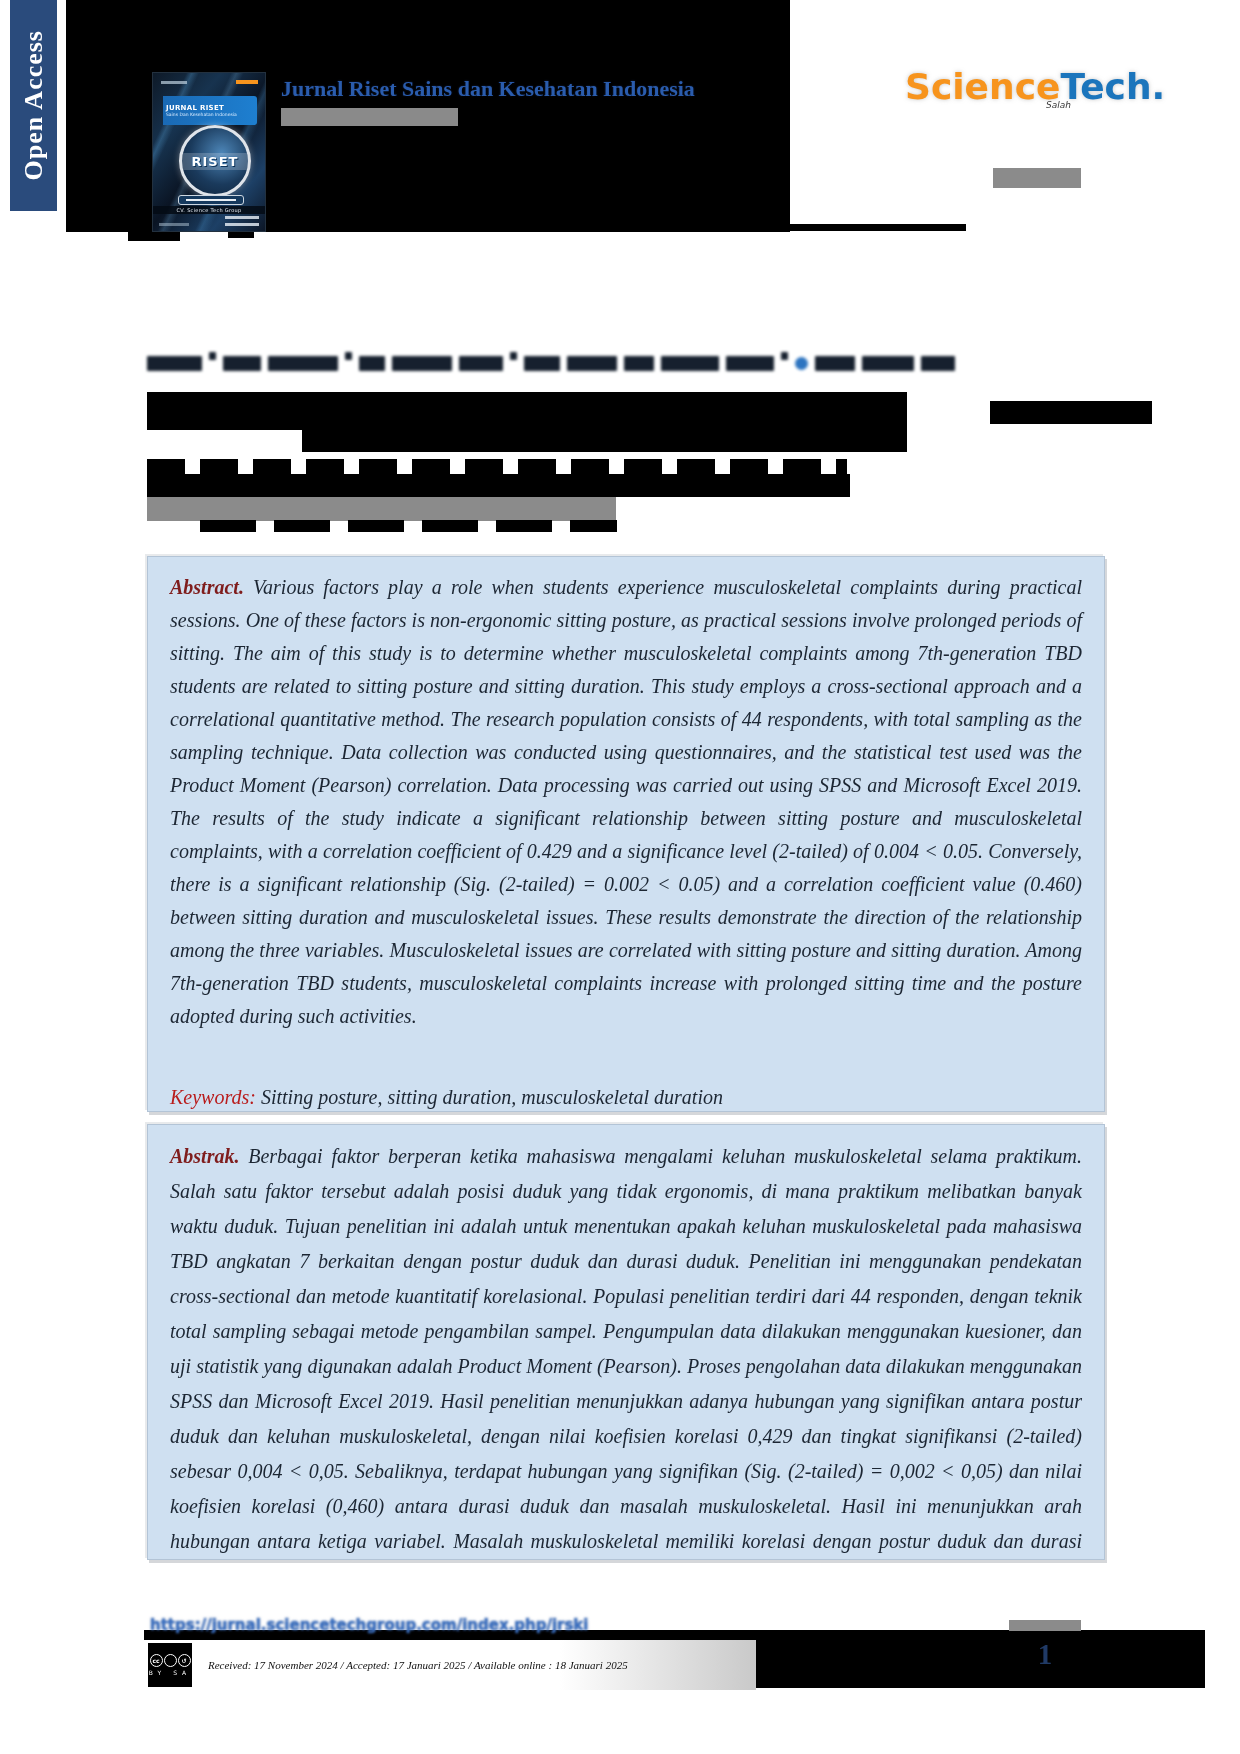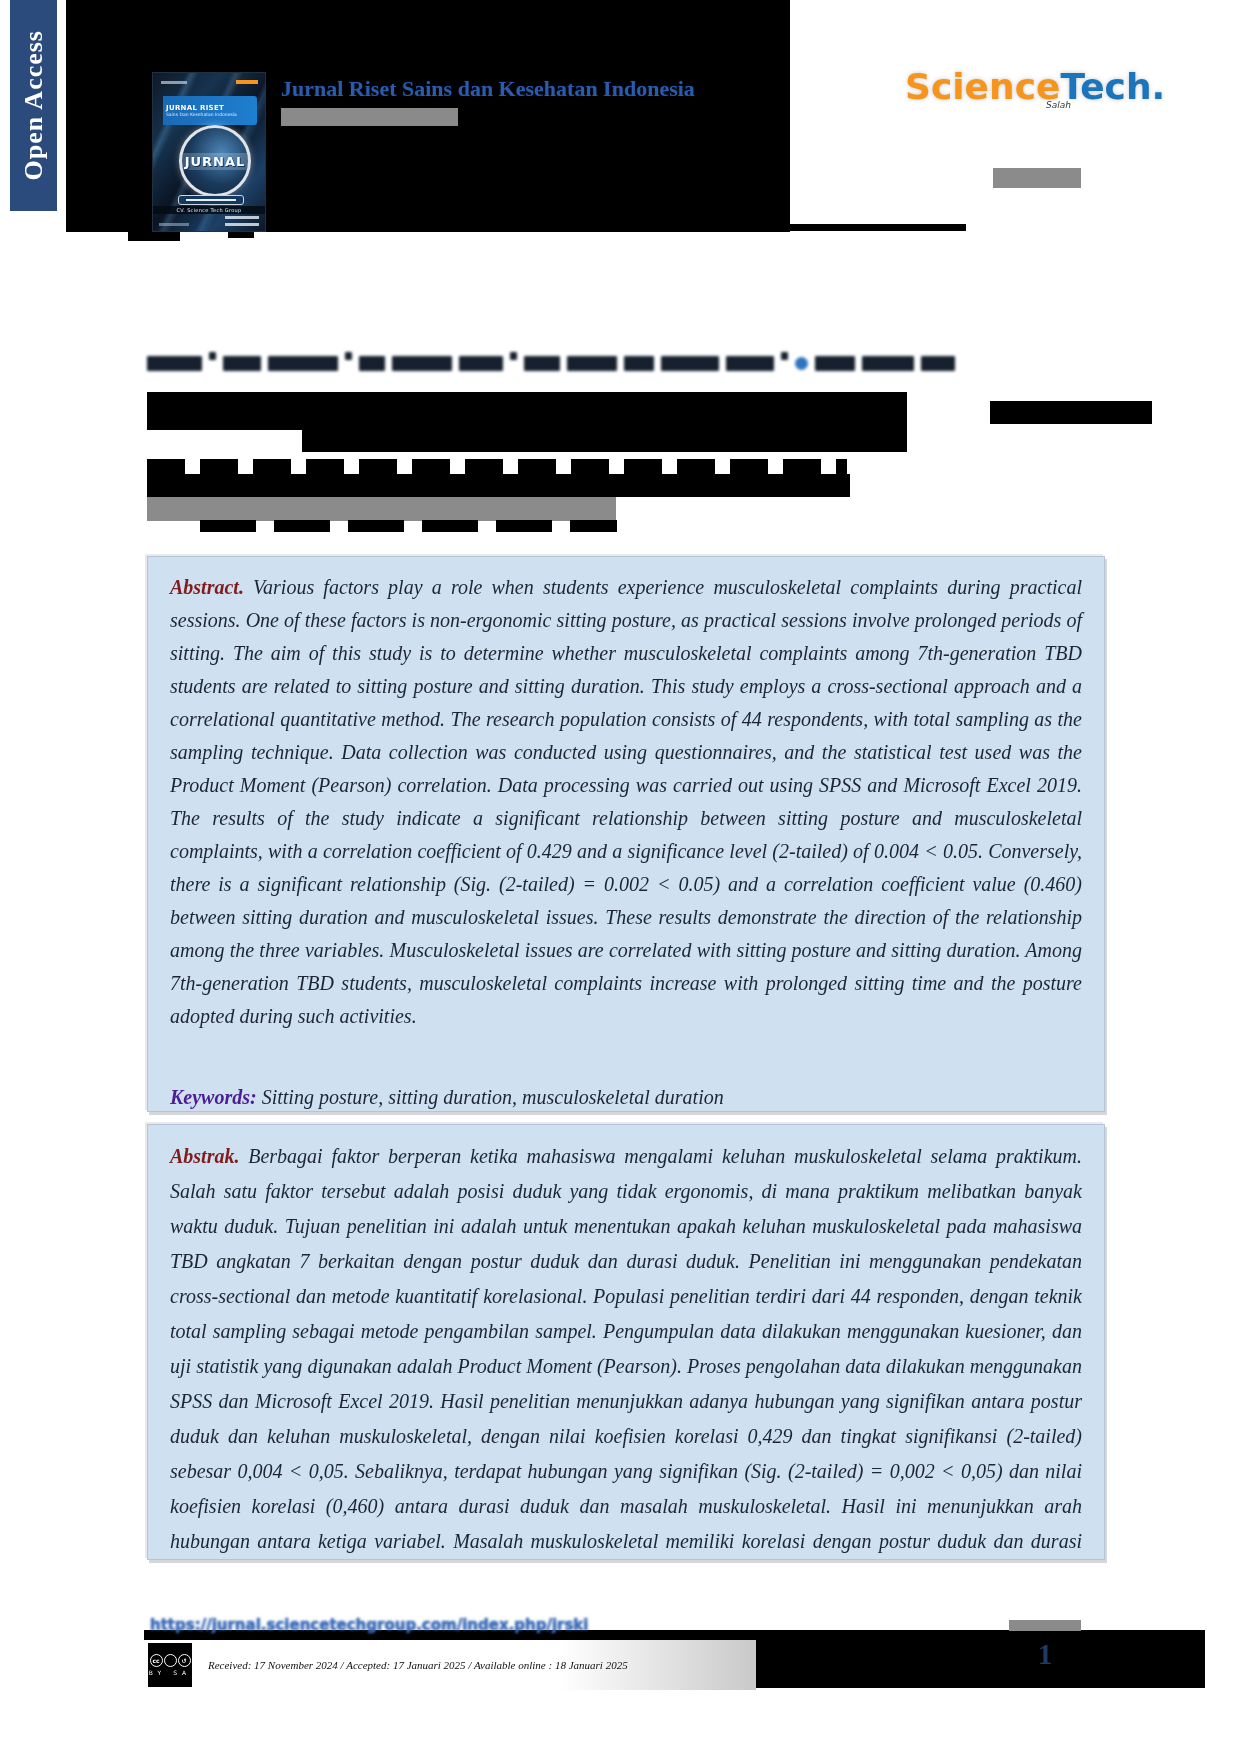--- a/index.html
+++ b/index.html
@@ -82,21 +82,21 @@
 
   
   .absbox{position:absolute;left:147px;width:958px;background:#cfe0f1;border:1px solid #b3c4d6;
           box-shadow:2px 3px 0 rgba(150,155,162,.4),-2px -2px 0 rgba(205,208,212,.45);
           padding:14px 22px 0 22px;box-sizing:border-box;color:#1c2633;
           font-style:italic;font-size:20px;text-align:justify;}
   .absbox .lbl{font-weight:bold;color:#7f1d1d;}
   #box-en{top:556px;height:556px;line-height:33px;overflow:hidden;}
   #box-id{top:1124px;height:436px;line-height:35px;overflow:hidden;}
   .kw-line{margin-top:48px;}
-  .kw-line .klbl{font-weight:bold;color:#4c1d95;}
+  .kw-line .klbl{font-weight:normal;color:#b91c1c;}
 
   
   .f-band{position:absolute;left:144px;top:1630px;width:1061px;height:58px;background:#000;}
   .f-url{position:absolute;left:150px;top:1616px;z-index:5;color:#3a6fc0;font-family:"DejaVu Sans",sans-serif;
          font-weight:bold;font-size:15px;filter:blur(1.1px);text-shadow:0 0 2px rgba(45,80,140,.9);}
   .f-white{position:absolute;left:144px;top:1640px;width:612px;height:50px;z-index:4;
            background:linear-gradient(90deg,#ffffff 0%,#ffffff 68%,#c9c9c9 100%);
            display:flex;align-items:center;}
   .cc-badge{position:absolute;left:4px;top:3px;width:44px;height:44px;background:#000;
             display:flex;flex-direction:column;align-items:center;justify-content:center;}
@@ -124,21 +124,21 @@
   <div class="hdr-black"></div>
 
   <div class="cover">
     <div class="cov-tl"></div>
     <div class="cov-tr"></div>
     <div class="cov-label">
       <div class="l1">JURNAL RISET</div>
       <div class="l2">Sains Dan Kesehatan Indonesia</div>
     </div>
     <div class="cov-circle">
-      <div class="cov-acr">JURNAL</div>
+      <div class="cov-acr">RISET</div>
     </div>
     <div class="cov-pill">
         <i></i>
       </div>
     <div class="cov-pub">CV. Science Tech Group</div>
     <div class="cov-bl"></div>
     <div class="cov-br1"></div>
     <div class="cov-br2"></div>
   </div>
 

